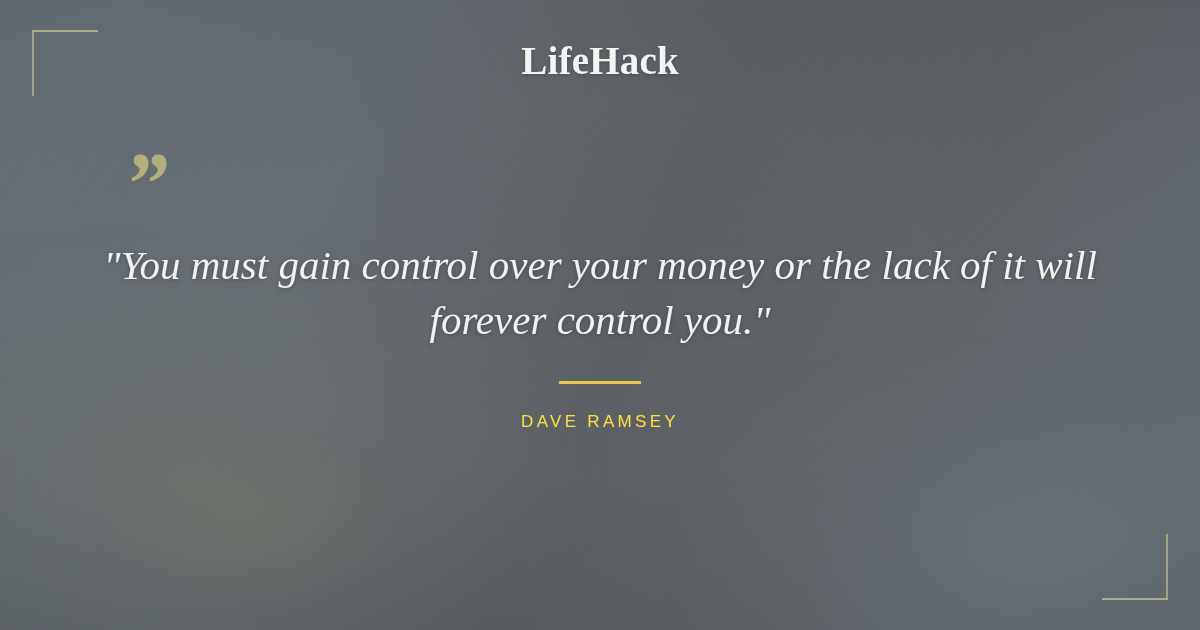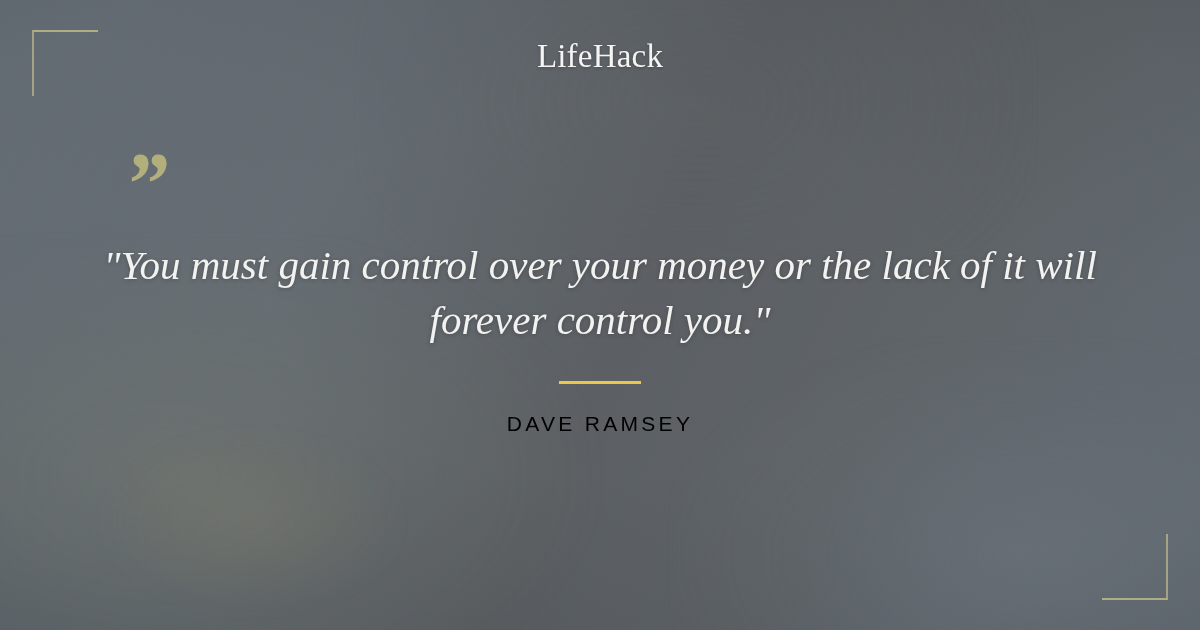--- a/index.html
+++ b/index.html
@@ -83,22 +83,22 @@
   }
 
   
   .logo {
     position: absolute;
     top: 38px;
     left: 0;
     right: 0;
     text-align: center;
     font-family: "Liberation Serif", "DejaVu Serif", serif;
-    font-size: 33px;
-    font-weight: 400;
+    font-size: 39px;
+    font-weight: 700;
     letter-spacing: 0.2px;
     color: #f4f4f2;
     text-shadow: 0 1px 3px rgba(20,24,28,0.30);
   }
 
   
   .quote-mark {
     position: absolute;
     left: 124px;
     top: 140px;
@@ -144,24 +144,24 @@
     background: #e9c94c;
   }
 
   .author {
     position: absolute;
     left: 0;
     right: 0;
     top: 412px;
     text-align: center;
     font-family: "Liberation Sans", sans-serif;
-    font-size: 21px;
+    font-size: 17px;
     font-weight: 400;
     letter-spacing: 3.3px;
-    color: #000000;
+    color: #fde047;
     text-transform: uppercase;
   }
 </style>
 </head>
 <body>
 
 <div class="canvas">
 
   <div class="bg-base"></div>
   <div class="bg-glow-c"></div>

